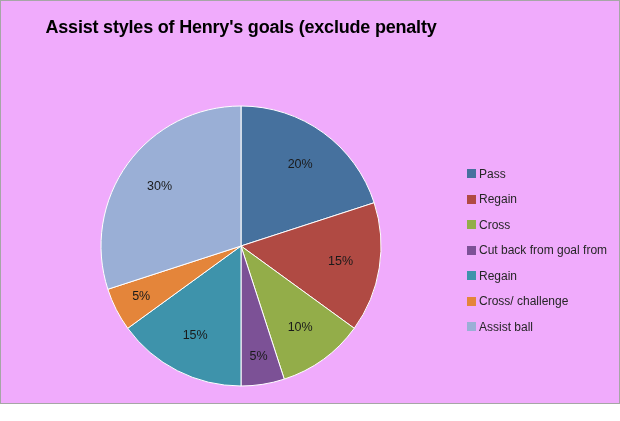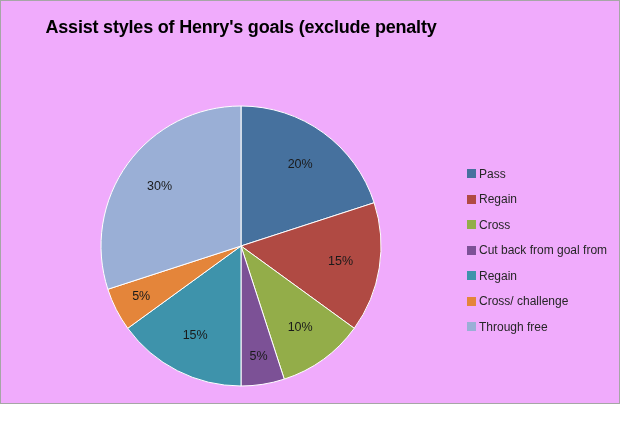--- a/index.html
+++ b/index.html
@@ -131,17 +131,17 @@
       <div class="legend-item">
         <span class="legend-swatch" style="background: rgb(62, 147, 171);"></span>
         <span class="legend-label">Regain</span>
       </div>
       <div class="legend-item">
         <span class="legend-swatch" style="background: rgb(228, 133, 58);"></span>
         <span class="legend-label">Cross/ challenge</span>
       </div>
       <div class="legend-item">
         <span class="legend-swatch" style="background: rgb(154, 175, 214);"></span>
-        <span class="legend-label">Through free</span>
+        <span class="legend-label">Assist ball</span>
       </div>
     </div>
 
 </div>
 
 </body></html>

